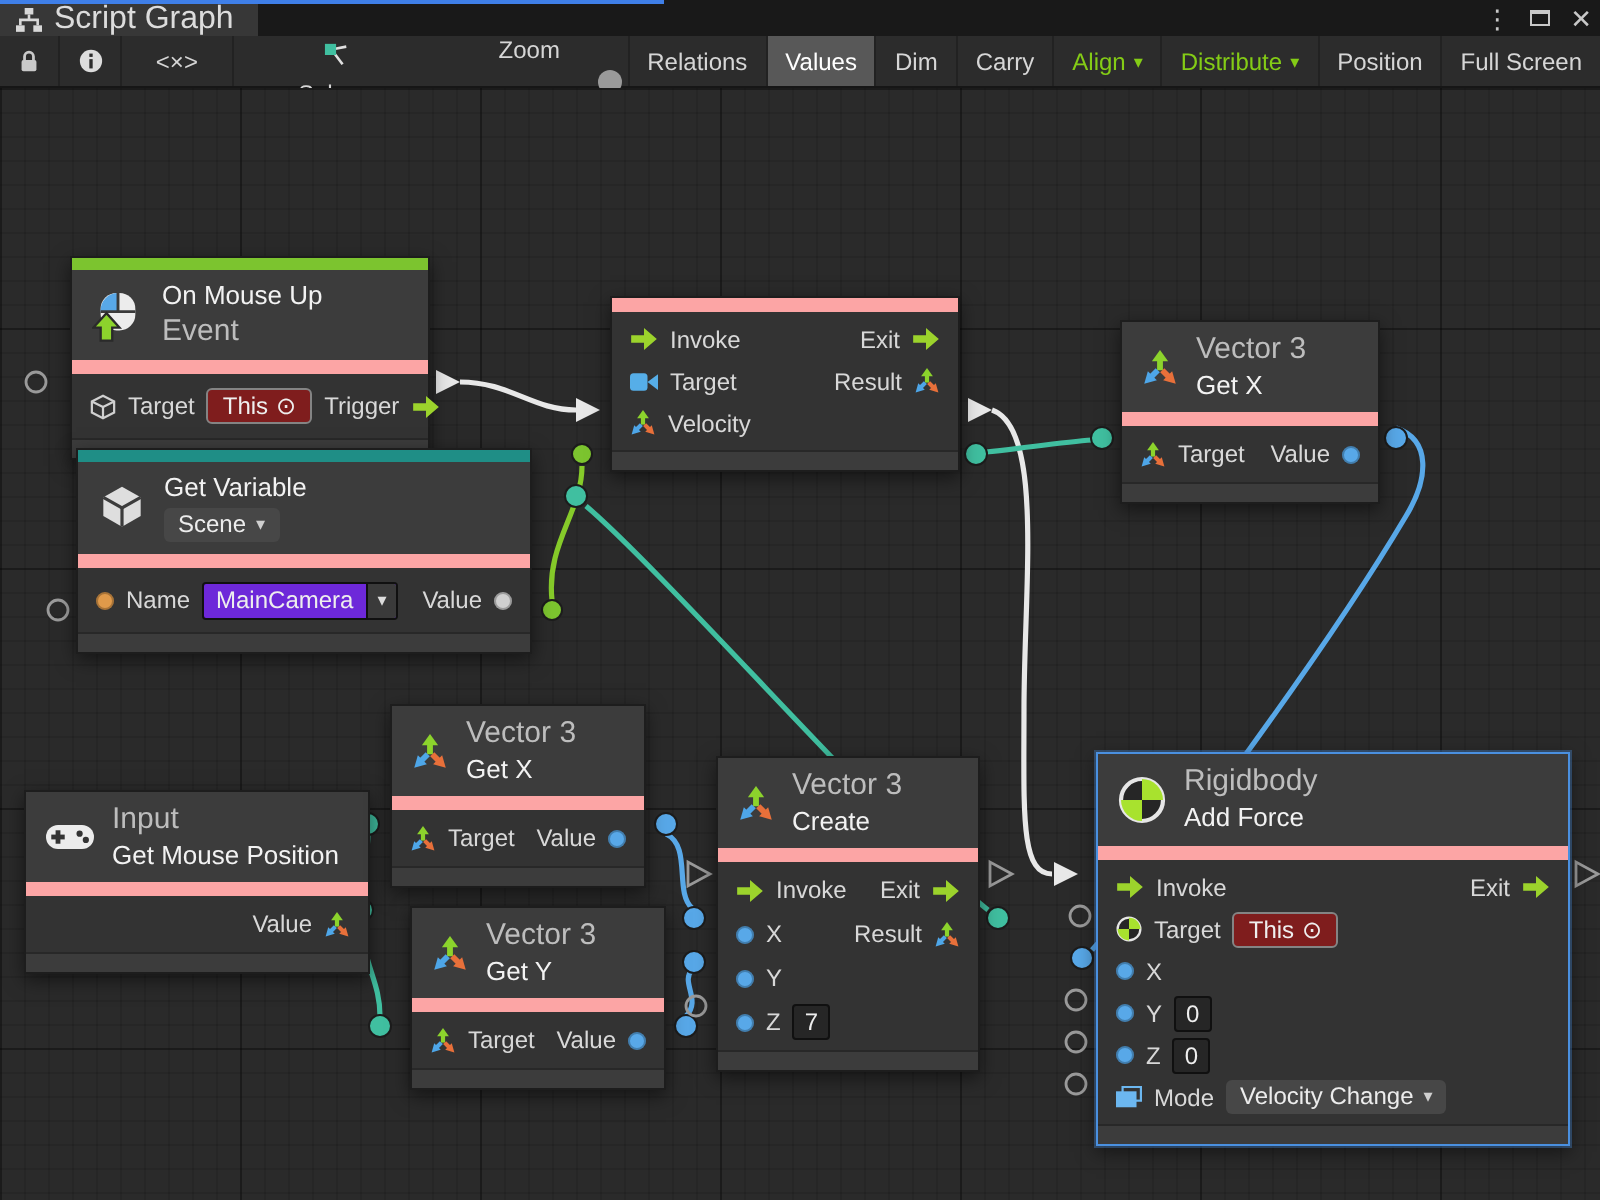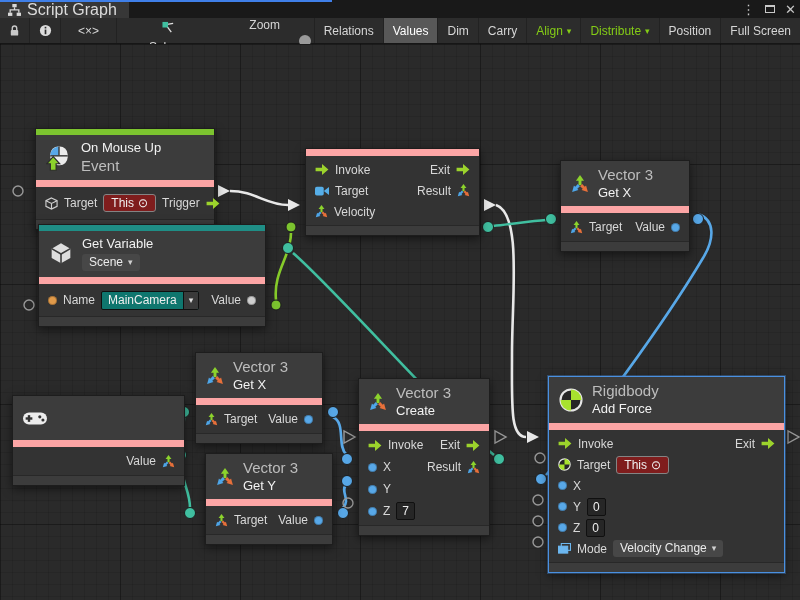--- a/index.html
+++ b/index.html
@@ -55,21 +55,21 @@
   .dot { width:9px; height:9px; border-radius:50%; flex:0 0 auto; box-shadow:inset 0 0 0 1px rgba(0,0,0,.25); }
   .dot.blue { background:#58a8e8; }
   .dot.orange { background:#e09a4a; } .dot.white { background:#cfcfcf; }
   .field { background:#262626; border:1px solid #101010; border-radius:2px; padding:0 5px; min-width:14px;
            color:#eee; font-size:12px; line-height:16px; text-align:left; }
   .thisbtn { display:flex; align-items:center; gap:4px; background:#7f1d1d; border:1px solid #848484;
              border-radius:3px; padding:0 7px; line-height:16px; color:#efefef; }
   .ddl { display:flex; align-items:center; gap:5px; background:#474747; border-radius:3px; padding:1px 7px;
          color:#ececec; line-height:15px; font-size:12px; }
   .ddl .caret { font-size:9px; color:#cfcfcf; margin:0; }
-  .combo { display:flex; align-items:stretch; background:#0f766e; border:1px solid #101010; border-radius:2px; overflow:hidden; }
+  .combo { display:flex; align-items:stretch; background:#6d28d9; border:1px solid #101010; border-radius:2px; overflow:hidden; }
   .combo .cv { padding:0 6px; line-height:17px; color:#eee; }
   .combo .ca { display:flex; align-items:center; padding:0 5px; background:#3a3a3a; border-left:1px solid #101010; font-size:9px; color:#ddd; }
   .ic18 { width:18px; height:18px; flex:0 0 auto; }
   .ic26 { width:26px; height:26px; flex:0 0 auto; }
   .ic14 { width:14px; height:11px; flex:0 0 auto; }
   .ic13 { width:13px; height:13px; flex:0 0 auto; }
 </style>
 </head>
 <body>
 
@@ -369,20 +369,24 @@
       </div>
     </div>
     <div class="nfoot"></div>
   </div>
 
   <div class="node" style="left:12px;top:351px;width:173px">
     <div class="nhead" style="min-height:44px">
       <svg class="ic18" style="width:24px;height:15px">
           <use href="#i-pad"></use>
         </svg>
+      <div class="tcol">
+        <div class="ncat">Input</div>
+        <div class="ntitle">Get Mouse Position</div>
+      </div>
     </div>
     <div class="nbody">
       <div class="prow" style="height:22px">
         <span class="sp">Value</span>
         <svg class="ic13">
             <use href="#i-v3"></use>
           </svg>
       </div>
     </div>
     <div class="nfoot"></div>

